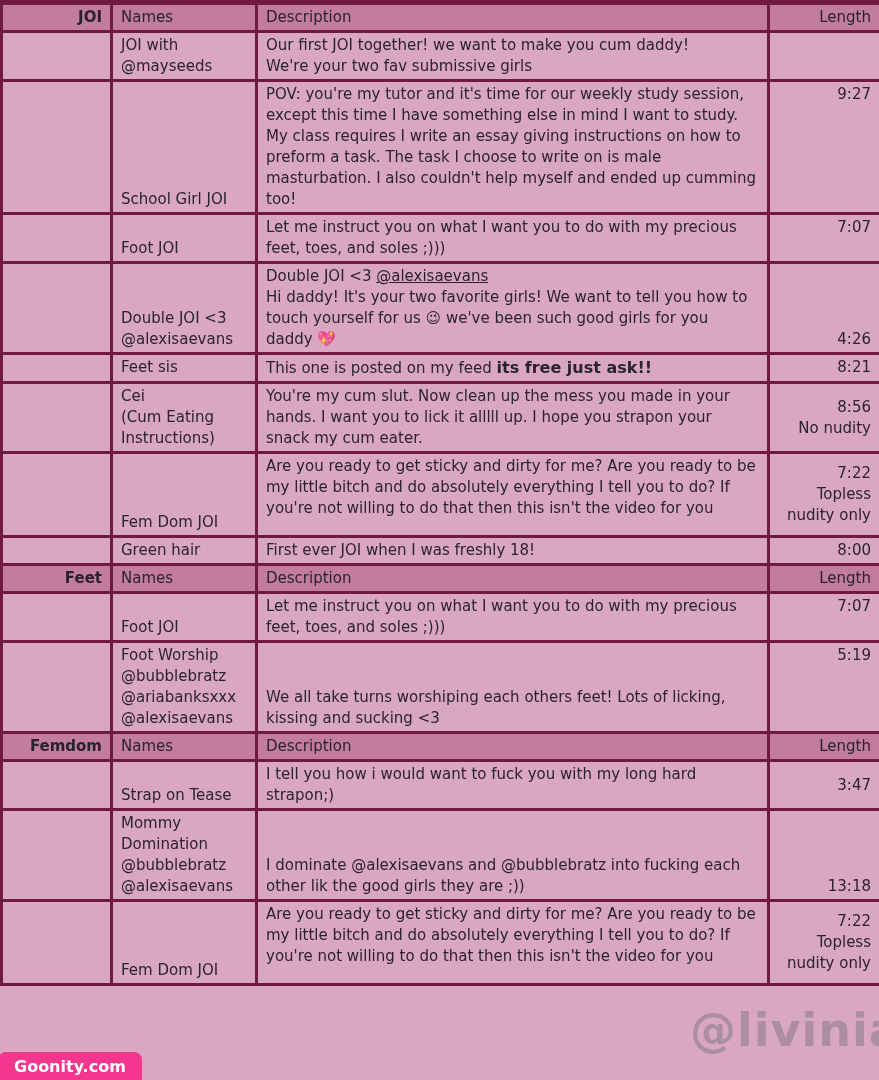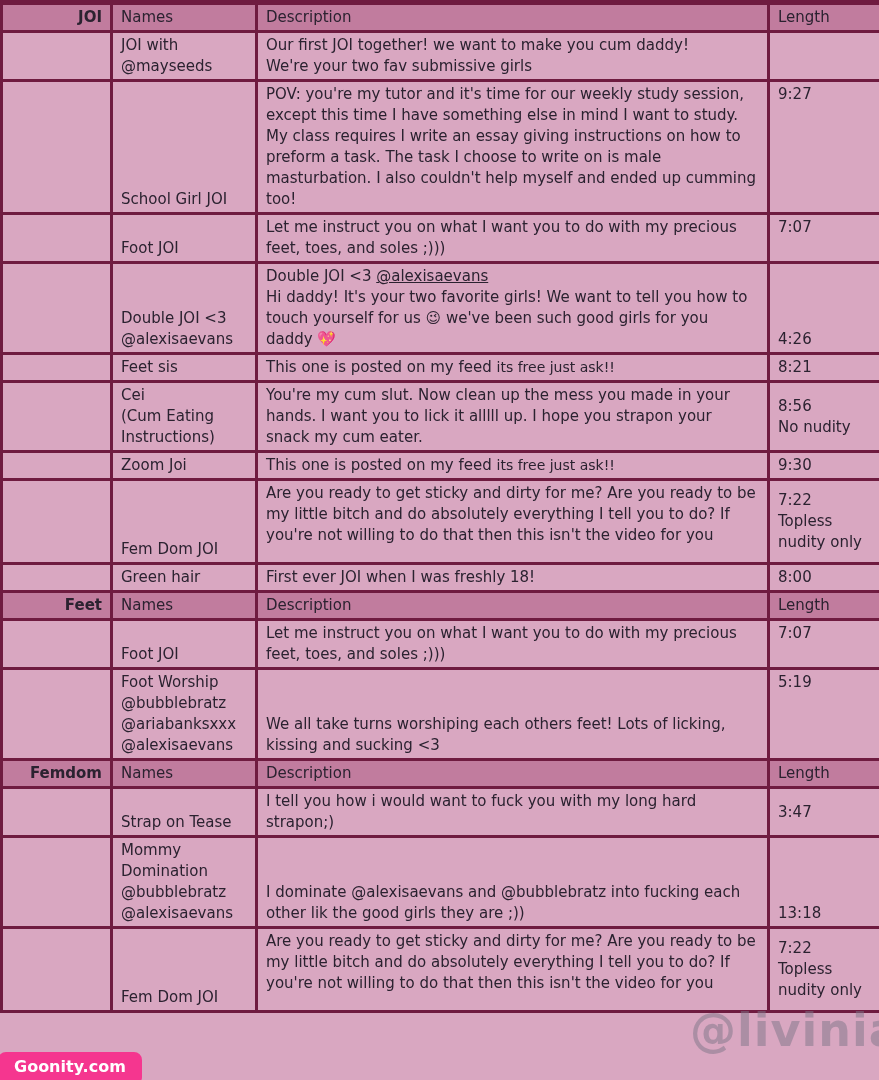--- a/index.html
+++ b/index.html
@@ -17,26 +17,26 @@
     padding:2px 8px;
     font-size:15px;line-height:21px;
     color:#2b2230;
     white-space:pre-line;
     overflow:hidden;
     background:#d9a7c1;
     text-align:left;
   }
   .section-row td{background:#c17c9e;}
   .label-cell{font-weight:bold;text-align:right;}
-  .len{text-align:left;}
+  .len{text-align:right;}
   .vt{vertical-align:top;}
   .vb{vertical-align:bottom;}
   .vm{vertical-align:middle;}
   .u{text-decoration:underline;}
-  .free-bold{font-weight:400;font-size:14px;}
+  .free-bold{font-weight:700;font-size:16px;}
   .watermark{
     position:absolute;left:690px;top:1003px;
     font-size:46px;font-weight:bold;letter-spacing:1px;
     color:rgba(125,118,135,0.50);
     pointer-events:none;
   }
   .badge{
     position:absolute;left:-2px;top:1052px;
     background:#f5368f;color:#ffffff;
     font-weight:bold;font-size:16px;
@@ -104,26 +104,20 @@
   <tr class="data-row" style="height:68px">
     <td class="vt"></td>
     <td class="vt">Cei
 (Cum Eating
 Instructions)</td>
     <td class="vt">You're my cum slut. Now clean up the mess you made in your hands. I want you to lick it alllll up. I hope you strapon your snack my cum eater.</td>
     <td class="vm len">8:56
 No nudity</td>
   </tr>
 
-  <tr class="data-row" style="height:22px">
-    <td class="vt"></td>
-    <td class="vt">Zoom Joi</td>
-    <td class="vt"><span>This one is posted on my feed </span><b class="free-bold">its free just ask!!</b></td>
-    <td class="vt len">9:30</td>
-  </tr>
 
   <tr class="data-row" style="height:84px">
     <td class="vt"></td>
     <td class="vb">Fem Dom JOI</td>
     <td class="vt">Are you ready to get sticky and dirty for me? Are you ready to be my little bitch and do absolutely everything I tell you to do? If you're not willing to do that then this isn't the video for you</td>
     <td class="vm len">7:22
 Topless
 nudity only</td>
   </tr>
 

